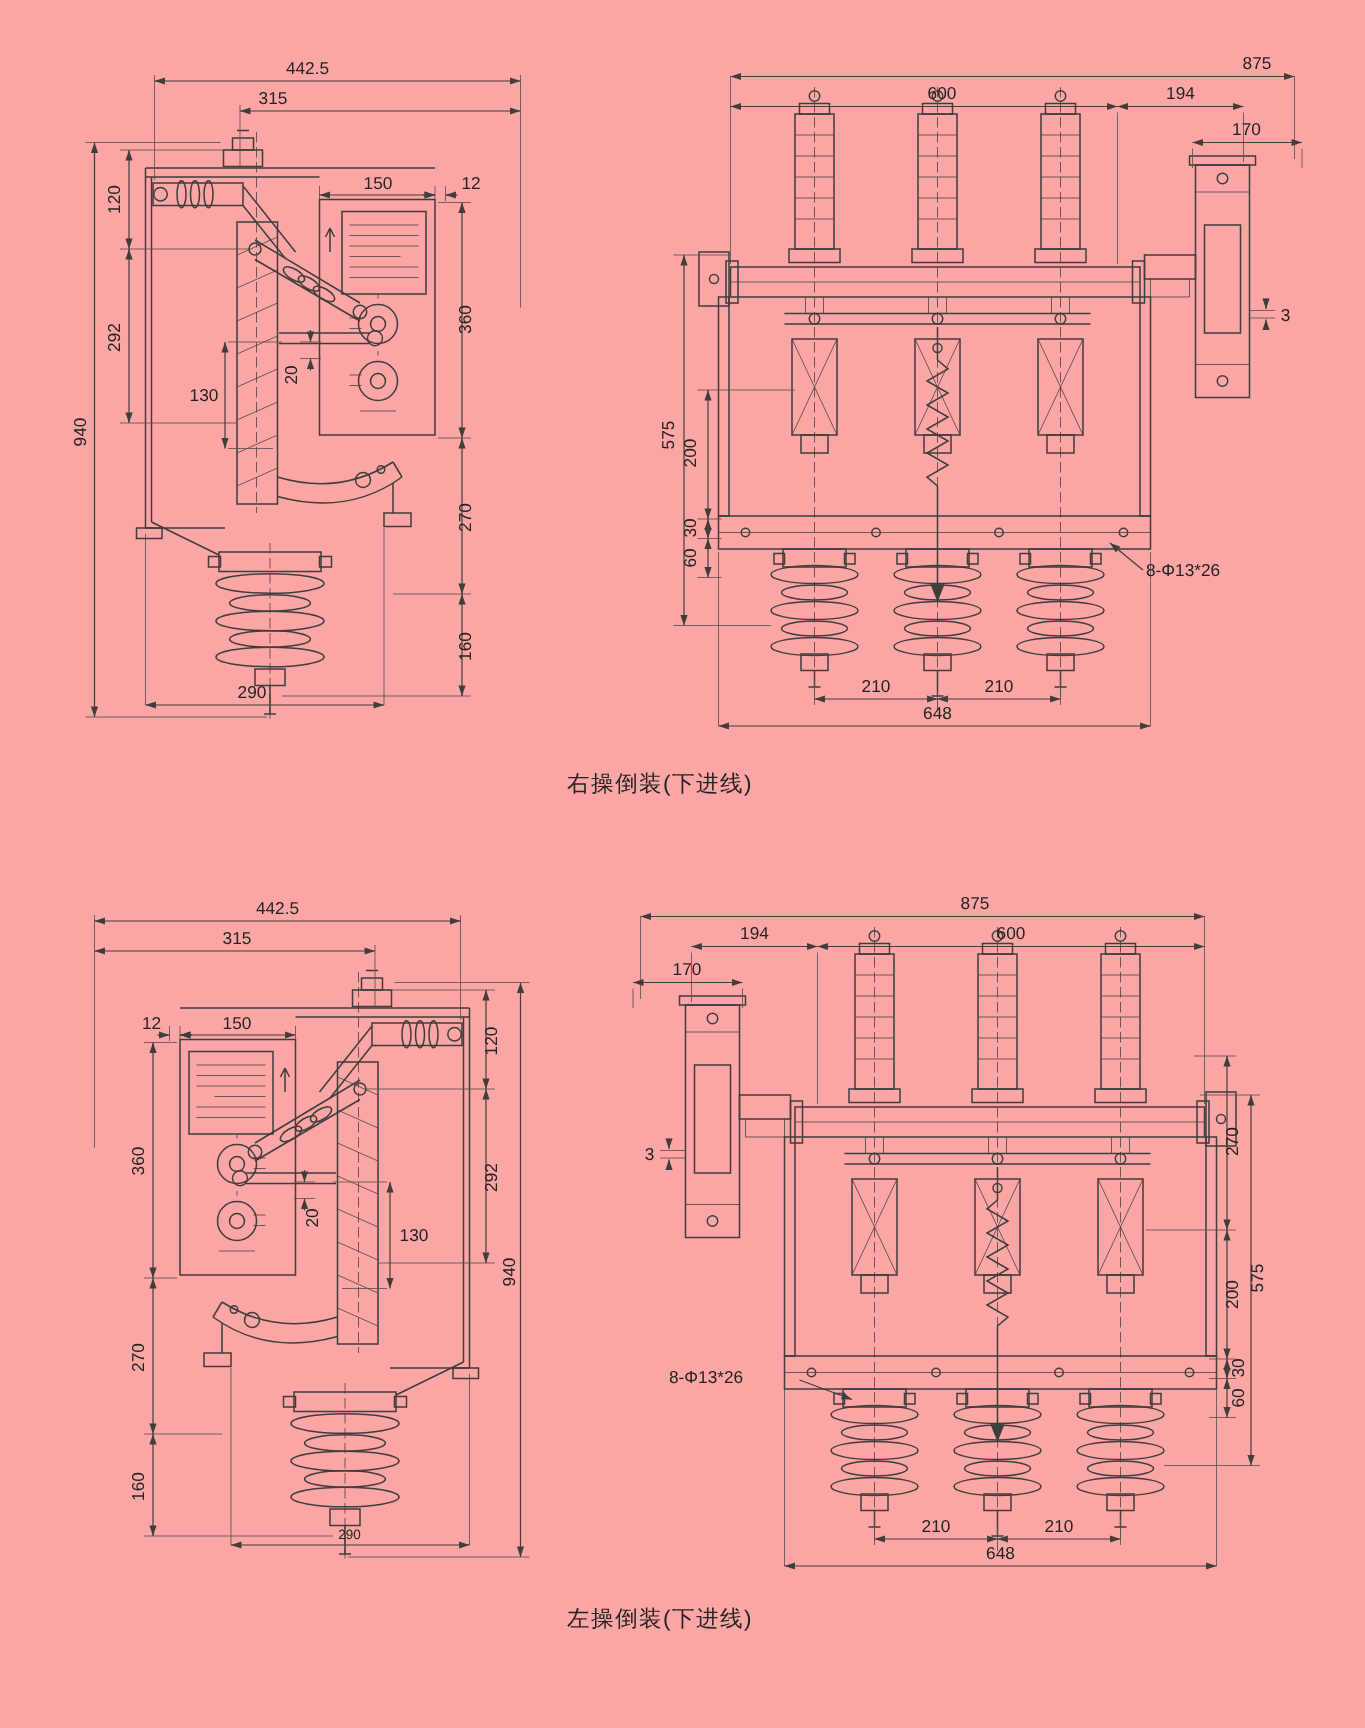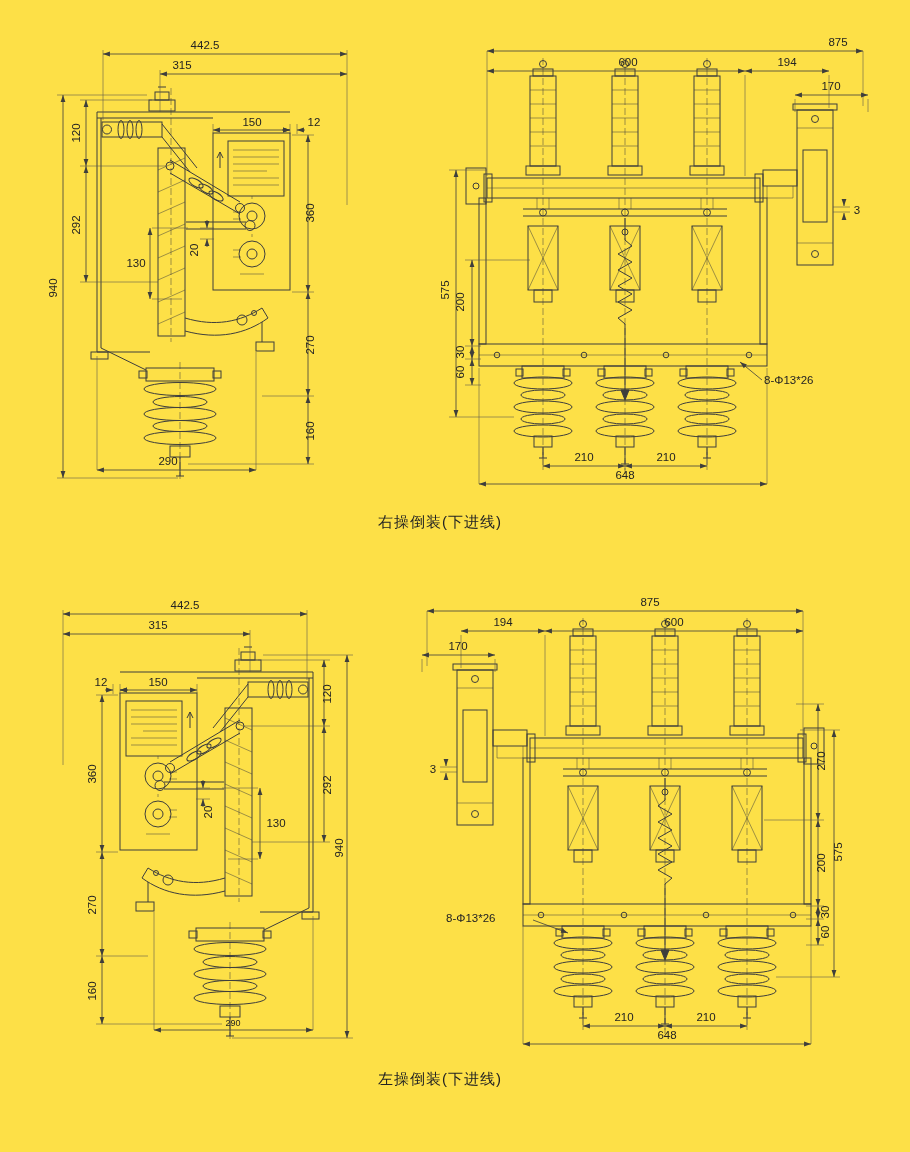--- a/index.html
+++ b/index.html
@@ -1,16 +1,16 @@
 <!DOCTYPE html>
 <html><head>
 <meta charset="utf-8">
 <style>
   html,body{margin:0;padding:0;background:#f0eeea;}
-  .sheet{position:relative;width:910px;height:1152px;background:#fde047;overflow:hidden;}
+  .sheet{position:relative;width:910px;height:1152px;background:#fca5a5;overflow:hidden;}
   .sheet svg{position:absolute;left:0;top:0;}
   .art{stroke:#3e3e3c;fill:none;stroke-width:1;stroke-linecap:butt;stroke-linejoin:miter;}
   .thin{stroke-width:0.5;}
   .cl{stroke-width:0.5;stroke-dasharray:7 3;}
   .ext path{stroke:#55534f;stroke-width:0.55;fill:none;}
   .dim path{stroke:#3e3e3c;stroke-width:0.8;fill:none;}
   text{font-family:"Liberation Sans","DejaVu Sans",sans-serif;fill:#232323;text-anchor:middle;}
   .dt{font-size:11.5px;}
   .dts{font-size:9px;}
   .cap{font-size:15px;letter-spacing:1px;}

